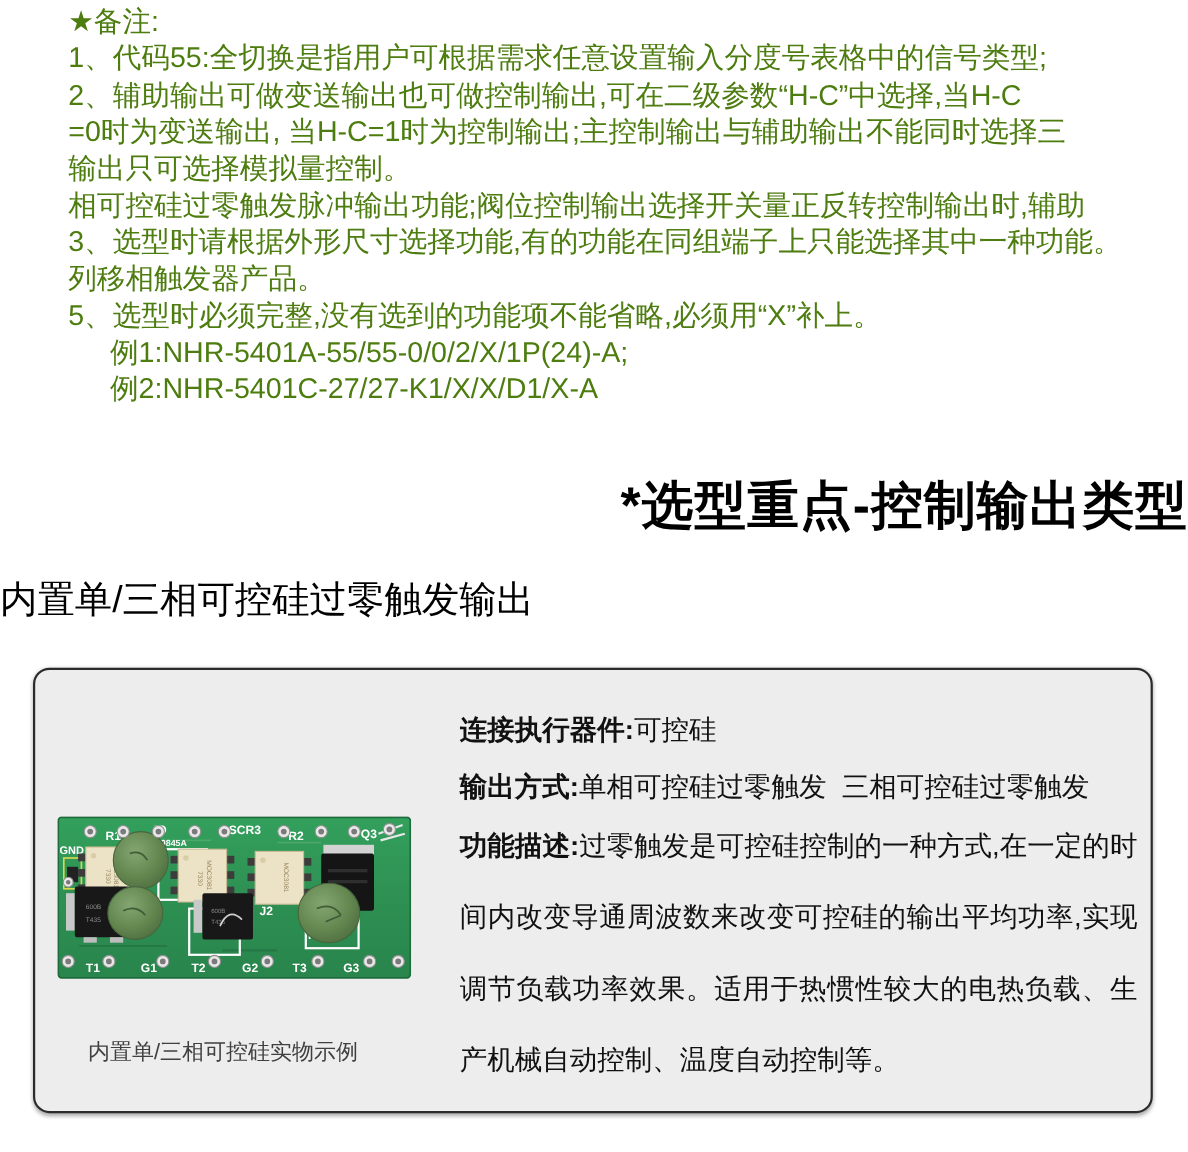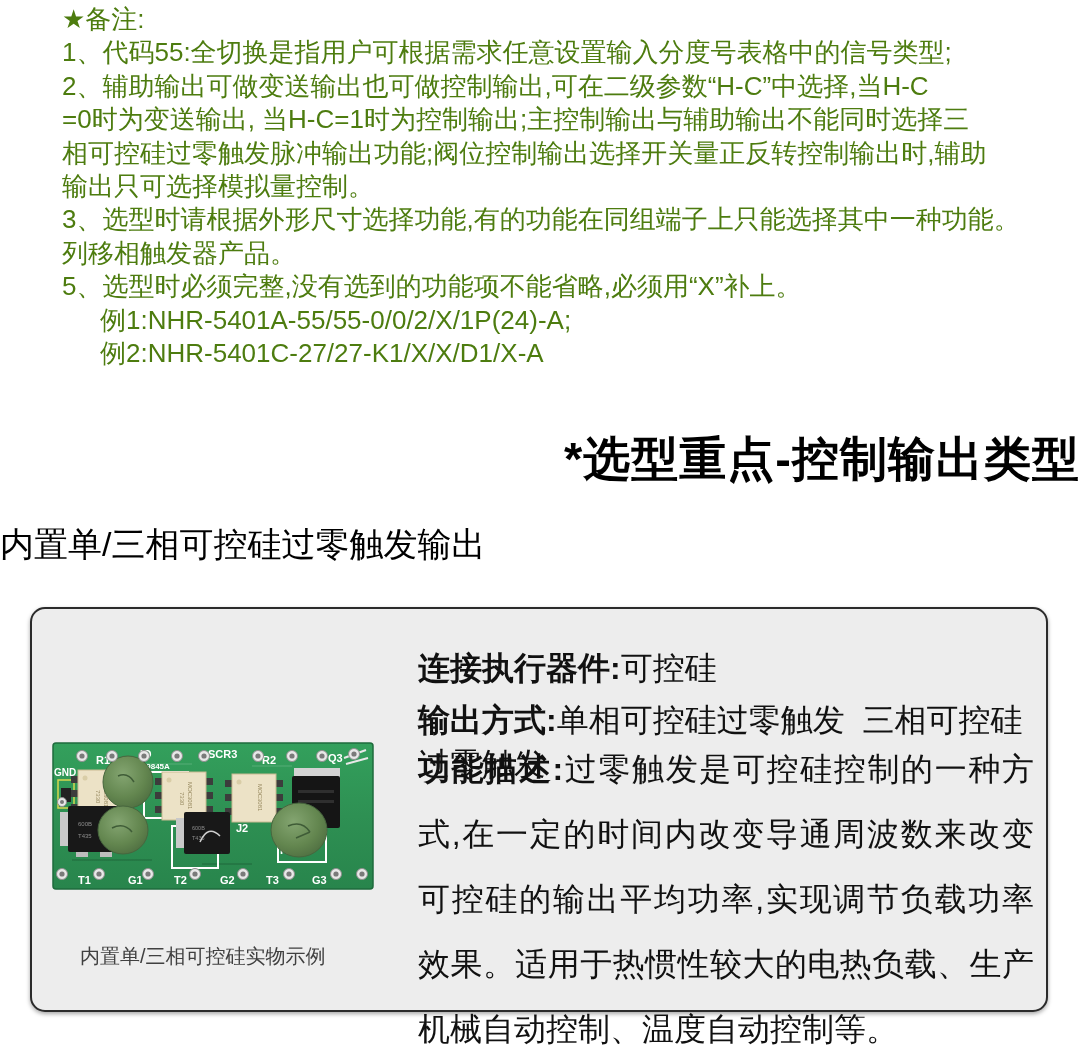--- a/index.html
+++ b/index.html
@@ -16,37 +16,37 @@
   .section-title{position:absolute;left:0;top:428px;width:1080px;text-align:right;
     font-size:47px;font-weight:700;letter-spacing:1px;color:#000;}
   .section-subtitle{position:absolute;left:0;top:522px;width:1080px;
     font-size:34px;font-weight:400;color:#000;}
   
   .card{position:absolute;left:30px;top:607px;width:1014px;height:401px;
     background:#ededed;border:2px solid #2b2b2b;border-radius:15px;
     box-shadow:0 2px 4px rgba(0,0,0,0.35);}
   .pcb{position:absolute;left:20px;top:133px;}
   .caption{position:absolute;left:48px;top:334px;font-size:20px;color:#404040;}
-  .spec{position:absolute;left:386px;width:616px;font-size:32px;color:#111;}
+  .spec{position:absolute;left:386px;width:616px;font-size:25px;color:#111;}
   .spec .lbl{font-weight:700;}
   .row1{top:38px;}
   .row2{top:90px;white-space:nowrap;}
   .pre{white-space:pre-wrap;}
   .desc{top:128px;line-height:65px;text-align:justify;}
 </style>
 </head>
 <body>
 
 <div class="notes">
   <div class="note-line">★备注:</div>
   <div class="note-line">1、代码55:全切换是指用户可根据需求任意设置输入分度号表格中的信号类型;</div>
   <div class="note-line">2、辅助输出可做变送输出也可做控制输出,可在二级参数“H-C”中选择,当H-C</div>
   <div class="note-line">=0时为变送输出, 当H-C=1时为控制输出;主控制输出与辅助输出不能同时选择三</div>
+  <div class="note-line">输出只可选择模拟量控制。</div>
   <div class="note-line">相可控硅过零触发脉冲输出功能;阀位控制输出选择开关量正反转控制输出时,辅助</div>
-  <div class="note-line">输出只可选择模拟量控制。</div>
   <div class="note-line">3、选型时请根据外形尺寸选择功能,有的功能在同组端子上只能选择其中一种功能。</div>
   <div class="note-line">列移相触发器产品。</div>
   <div class="note-line">5、选型时必须完整,没有选到的功能项不能省略,必须用“X”补上。</div>
   <div class="note-line note-example">例1:NHR-5401A-55/55-0/0/2/X/1P(24)-A;</div>
   <div class="note-line note-example">例2:NHR-5401C-27/27-K1/X/X/D1/X-A</div>
 </div>
 
 <div class="section-title">*选型重点-控制输出类型</div>
 <div class="section-subtitle">内置单/三相可控硅过零触发输出</div>
 

